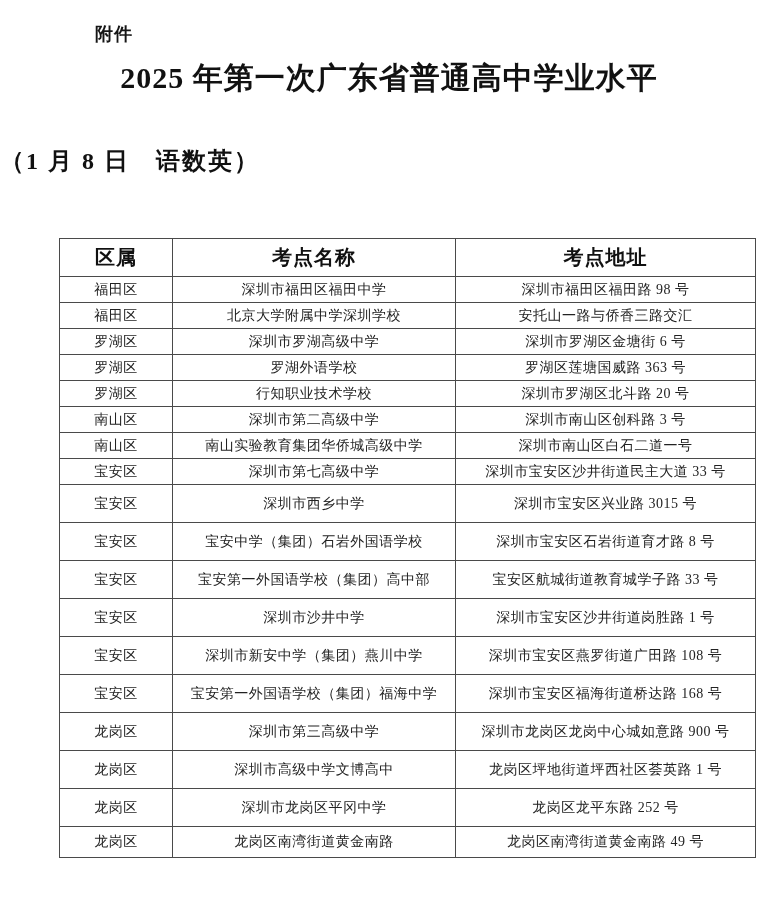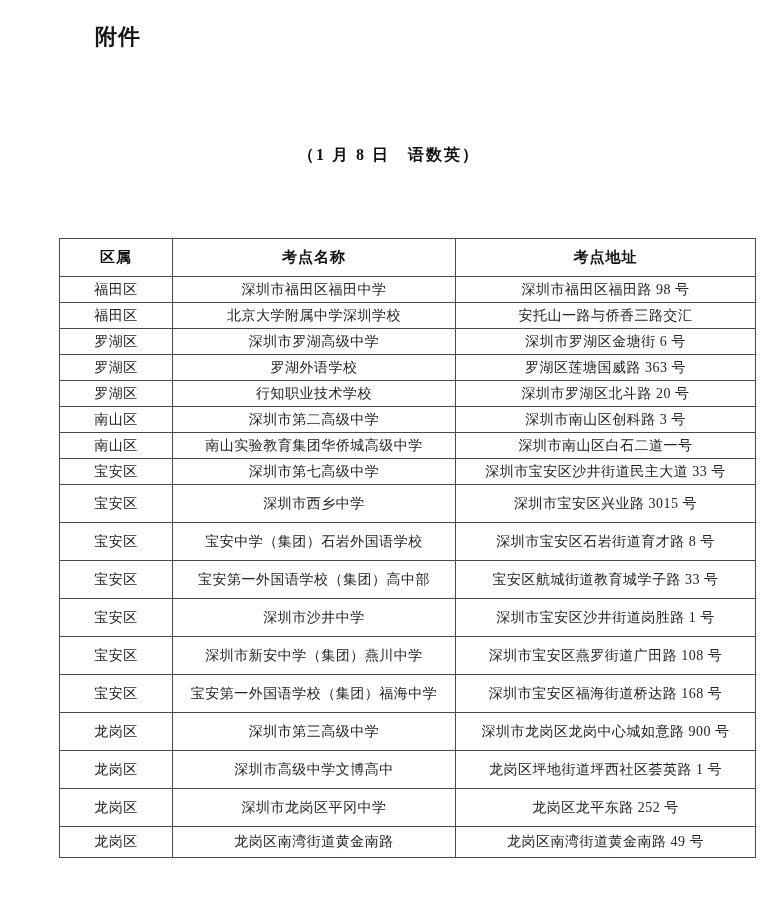--- a/index.html
+++ b/index.html
@@ -14,21 +14,21 @@
     background: #ffffff;
     font-family: "Liberation Serif", "DejaVu Serif", serif;
     color: #1d1d1d;
     overflow: hidden;
   }
   .attachment {
     position: absolute;
     left: 95px;
     top: 22px;
     font-family: "Liberation Sans", "DejaVu Sans", sans-serif;
-    font-size: 22px;
+    font-size: 18px;
     font-weight: 600;
     letter-spacing: 1px;
     color: #161616;
   }
   .title {
     position: absolute;
     top: 56px;
     left: 0;
     width: 100%;
     margin: 0;
@@ -37,22 +37,21 @@
     line-height: 43px;
     font-weight: bold;
     letter-spacing: 1px;
     color: #111111;
   }
   .subtitle {
     position: absolute;
     top: 145px;
     left: 0;
     width: 100%;
-    text-align: center;
-    font-size: 16px;
+    font-size: 24px;
     font-weight: bold;
     letter-spacing: 2px;
     color: #111111;
   }
   table.exam-table {
     position: absolute;
     top: 238px;
     left: 59px;
     width: 696px;
     border-collapse: collapse;
@@ -70,37 +69,37 @@
     vertical-align: middle;
     padding: 0 2px;
     font-weight: normal;
     letter-spacing: 0.5px;
     white-space: nowrap;
     overflow: hidden;
   }
   table.exam-table thead tr { height: 38px; }
   table.exam-table thead th {
     font-weight: bold;
-    font-size: 15px;
+    font-size: 20px;
     color: #111111;
     letter-spacing: 1px;
   }
   table.exam-table tbody tr { height: 26px; }
   table.exam-table tbody tr:nth-child(n+9)  { height: 38px; }
   table.exam-table tbody tr:nth-child(n+18) { height: 31px; }
 </style>
 </head>
 <body>
 
 <div class="page">
 
   <div class="attachment">附件</div>
 
   <h1 class="title">
-    <br>
+    <span>2025 年第一次广东省普通高中学业水平</span><br>
   </h1>
 
   <div class="subtitle">（1 月 8 日　语数英）</div>
 
   <table class="exam-table">
     <colgroup>
       <col class="c-district">
       <col class="c-site">
       <col class="c-addr">
     </colgroup>

